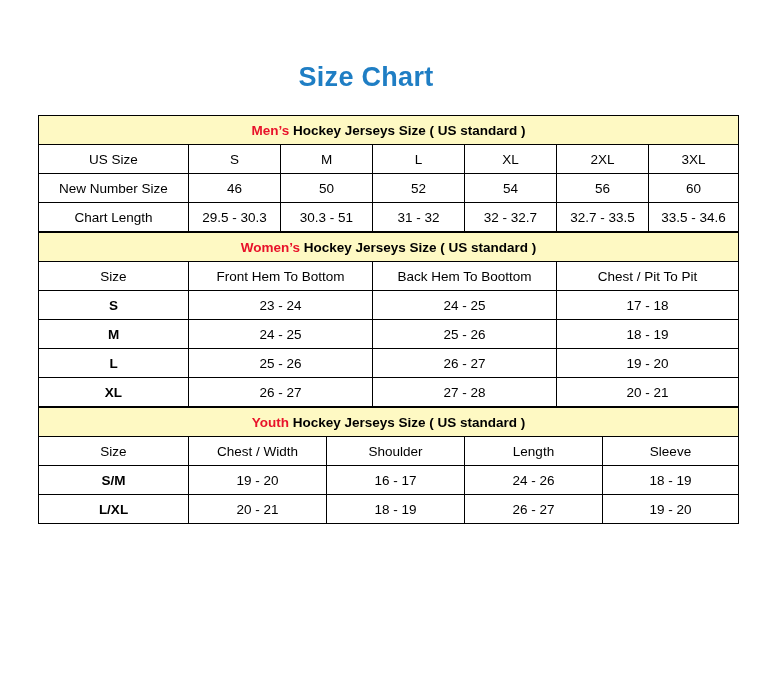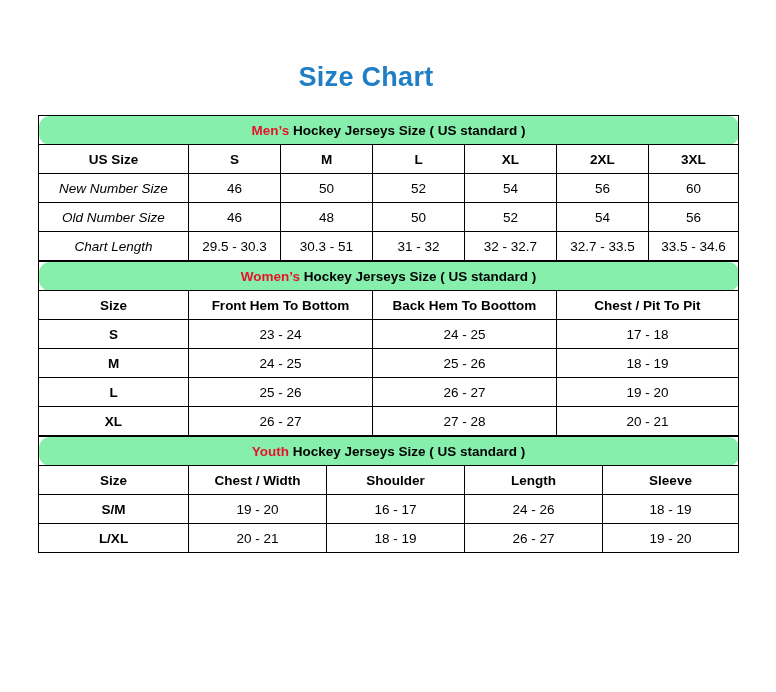--- a/index.html
+++ b/index.html
@@ -39,35 +39,33 @@
     border: 1px solid #000000;
     font-size: 13.5px;
     text-align: center;
     height: 26px;
     padding: 1px 2px;
     vertical-align: middle;
     white-space: nowrap;
     overflow: hidden;
   }
   td.section {
-    background: #86efac;
+    background: #fef9c3;
     font-weight: bold;
     font-size: 15px;
     height: 30px;
-    border-radius: 11px;
   }
   td.section .accent {
     color: #e8122a;
   }
   td.hdr {
-    font-weight: bold;
+    font-weight: normal;
   }
   td.rowlabel {
     font-weight: normal;
-    font-style: italic;
   }
   td.rowlabel-b {
     font-weight: bold;
   }
 </style>
 </head>
 <body>
 
 <div class="page">
 
@@ -101,29 +99,20 @@
           <td class="hdr">3XL</td>
         </tr>
         <tr>
           <td class="rowlabel">New Number Size</td>
           <td>46</td>
           <td>50</td>
           <td>52</td>
           <td>54</td>
           <td>56</td>
           <td>60</td>
-        </tr>
-        <tr>
-          <td class="rowlabel">Old Number Size</td>
-          <td>46</td>
-          <td>48</td>
-          <td>50</td>
-          <td>52</td>
-          <td>54</td>
-          <td>56</td>
         </tr>
         <tr>
           <td class="rowlabel">Chart Length</td>
           <td>29.5 - 30.3</td>
           <td>30.3 - 51</td>
           <td>31 - 32</td>
           <td>32 - 32.7</td>
           <td>32.7 - 33.5</td>
           <td>33.5 - 34.6</td>
         </tr>

